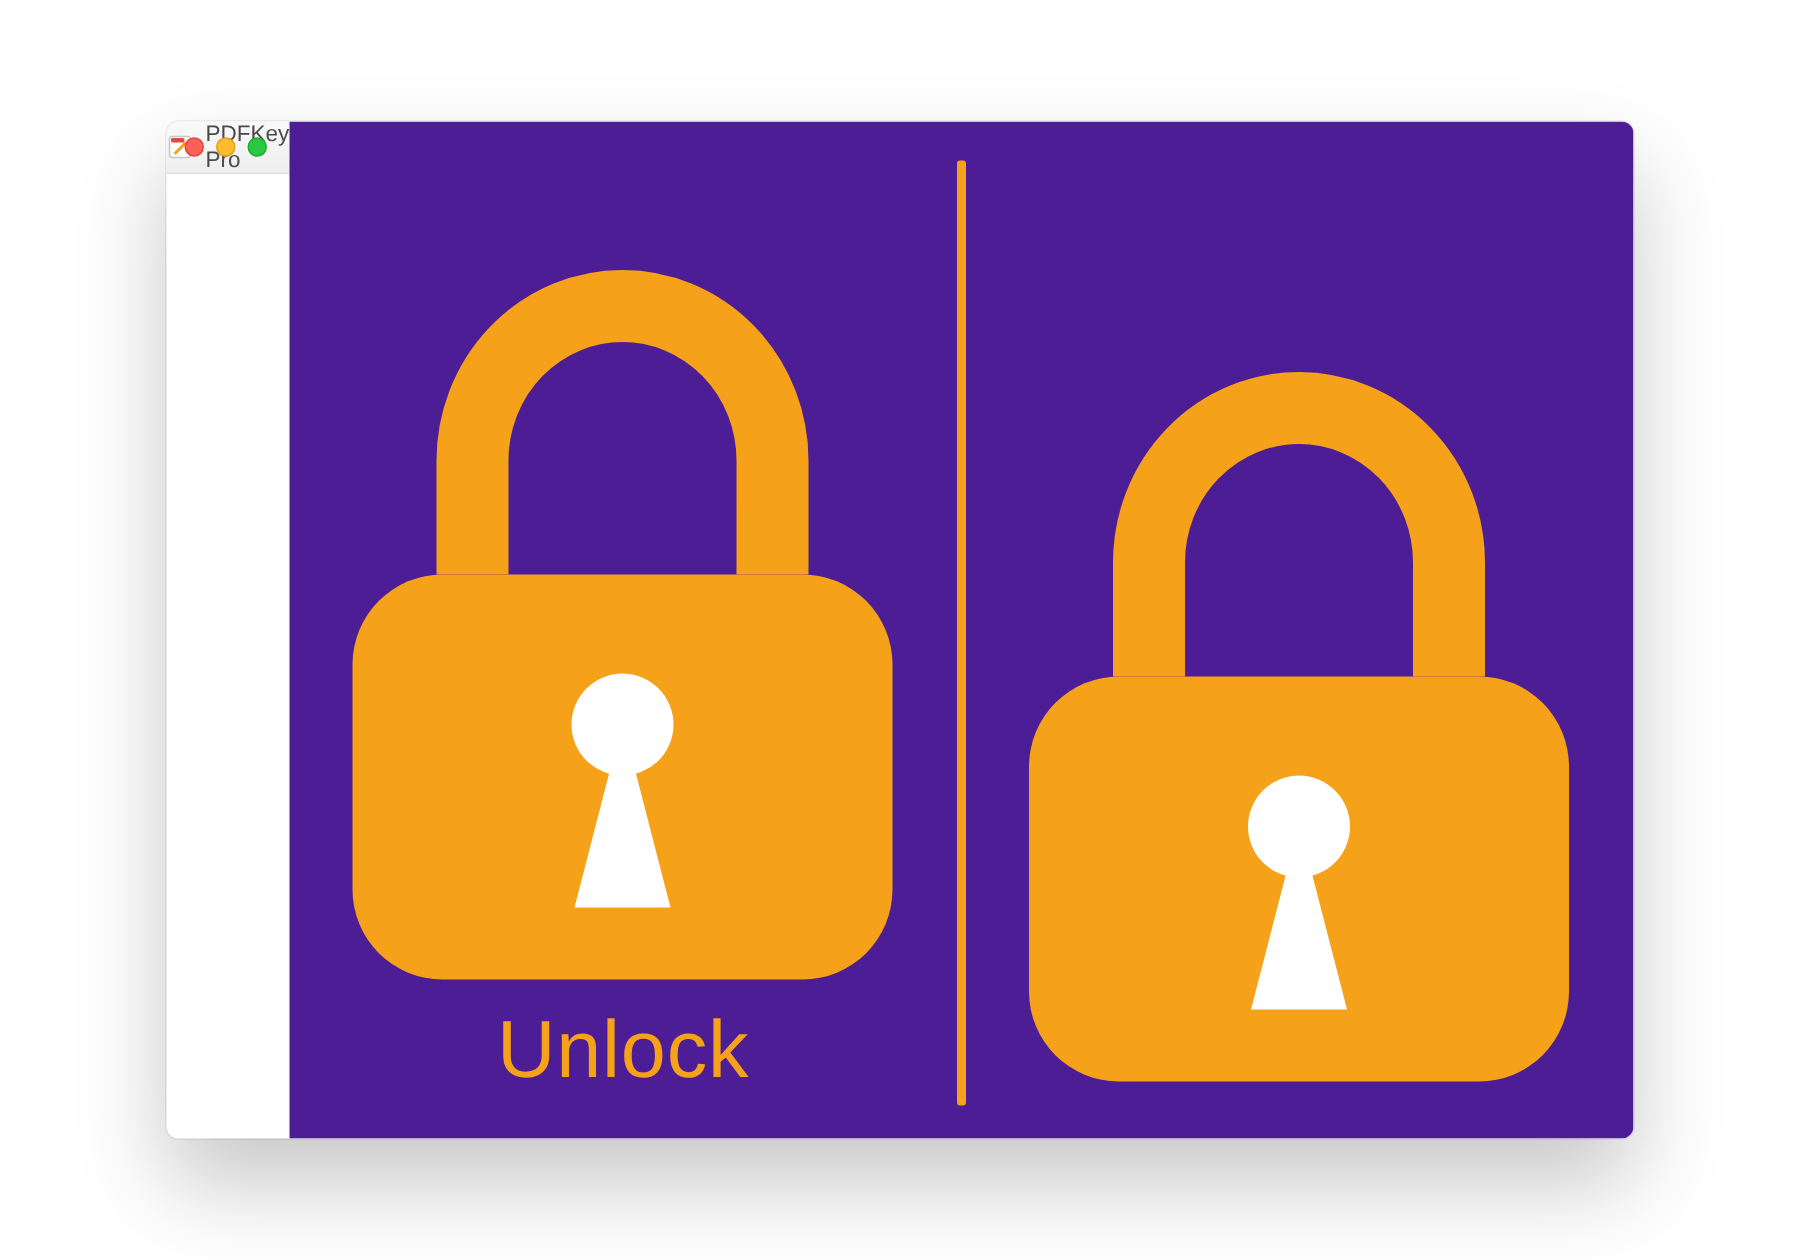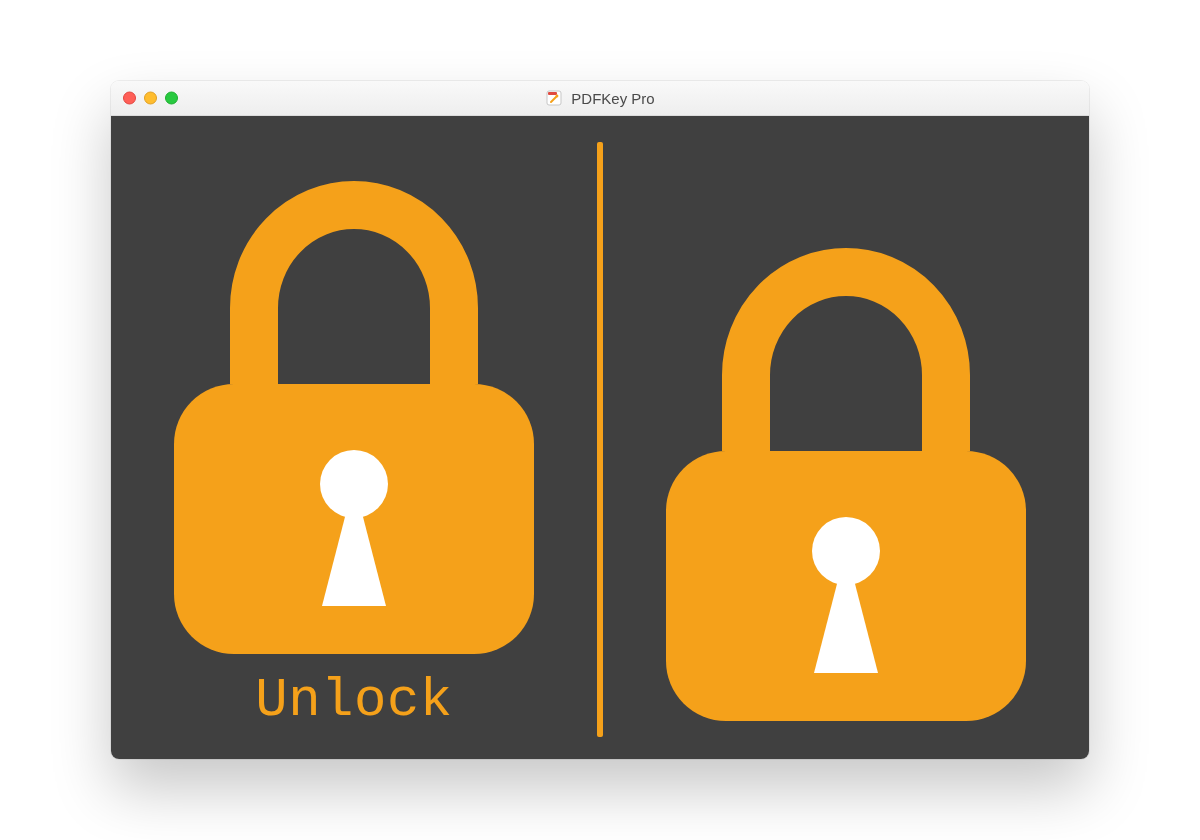--- a/index.html
+++ b/index.html
@@ -18,21 +18,21 @@
     align-items: center;
     justify-content: center;
   }
   .window {
     width: 978px;
     height: 678px;
     background: #ffffff;
     border-radius: 8px;
     box-shadow: 0 30px 60px rgba(0,0,0,0.22), 0 0 0 1px rgba(0,0,0,0.06);
     display: flex;
-    flex-direction: column;
+    flex-direction: row;
     overflow: hidden;
   }
   .titlebar {
     height: 34px;
     flex: 0 0 34px;
     background: linear-gradient(to bottom, #f9f9f9, #eeeeee);
     border-bottom: 1px solid #dcdcdc;
     display: flex;
     align-items: center;
     position: relative;
@@ -61,22 +61,21 @@
     gap: 8px;
     color: #4a4a4a;
     font-size: 15px;
   }
   .app-icon-svg { display:block; }
   .content {
     flex: 1 1 auto;
     display: flex;
     flex-direction: row;
     position: relative;
-    background: #404040;
-    font-family: Liberation Mono, monospace;
+    background: #4c1d95;
   }
   .panel {
     flex: 1 1 50%;
     display: flex;
     flex-direction: column;
     align-items: center;
     justify-content: flex-end;
     padding-bottom: 28px;
     cursor: pointer;
   }

